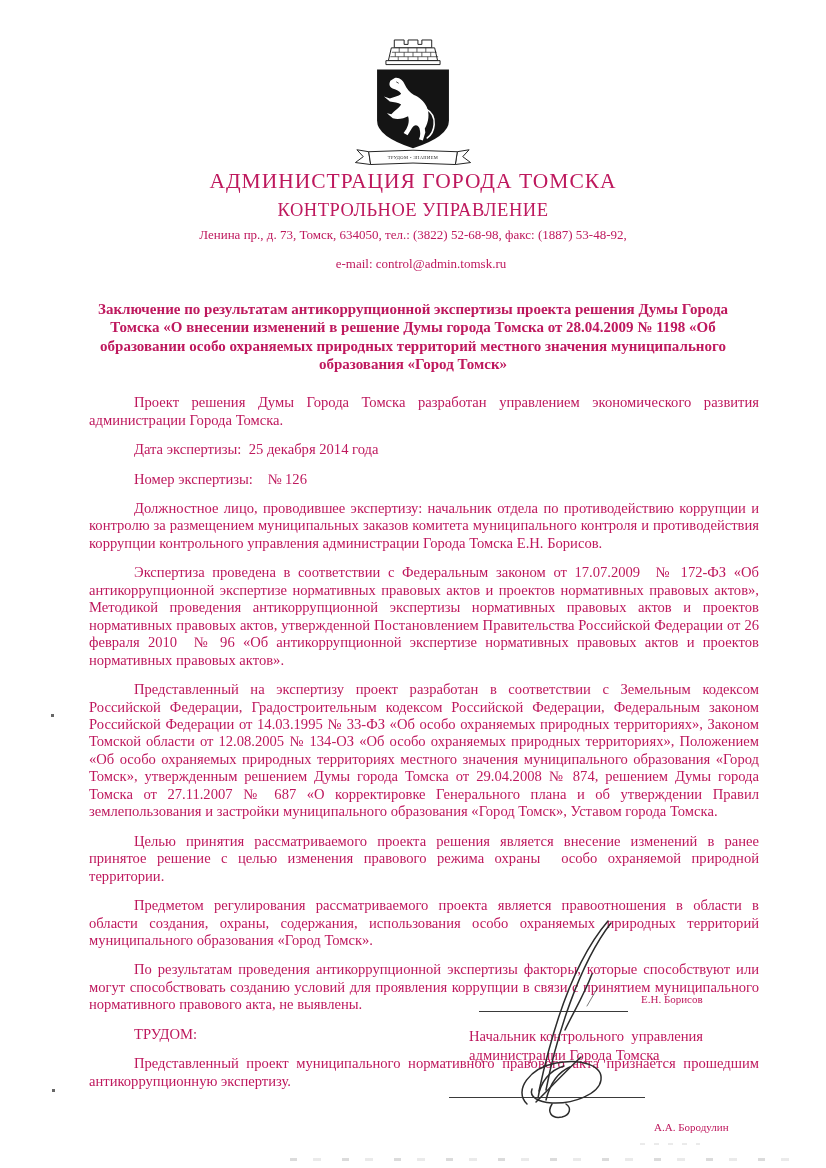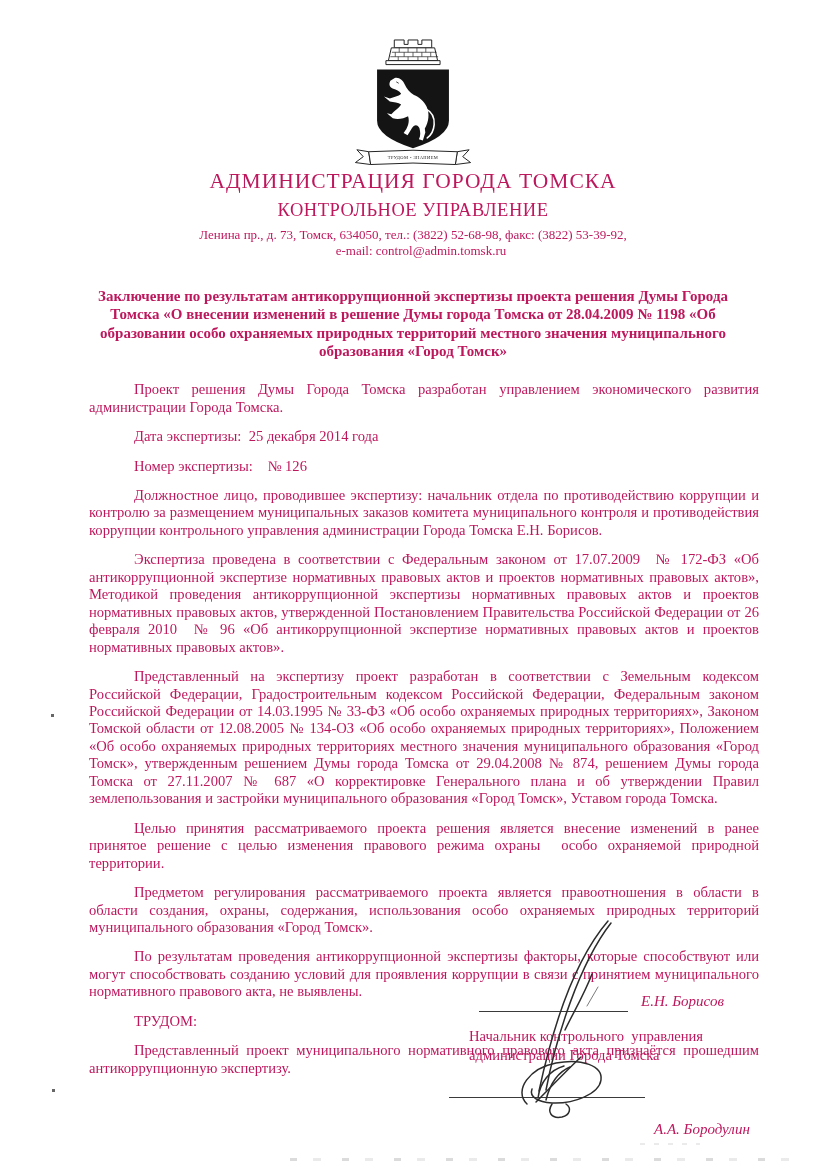--- a/index.html
+++ b/index.html
@@ -9,37 +9,37 @@
     margin:0 auto;
     background:#ffffff;
     font-family:"Liberation Serif","DejaVu Serif",serif;
     color:#be185d;
     overflow:hidden;
   }
   .emblem{display:block;margin:38px auto 2px auto;width:150px;height:128px;}
   .org-name-1{text-align:center;font-size:21.5px;letter-spacing:1px;line-height:25px;margin-top:3px;}
   .org-name-2{text-align:center;font-size:18.5px;letter-spacing:0.5px;line-height:22px;margin-top:5px;}
   .org-address{text-align:center;font-size:13px;line-height:15px;margin-top:6px;}
-  .org-email{text-align:center;font-size:13px;line-height:15px;margin-top:1px;padding-left:16px;}
+  .org-email{text-align:center;font-size:13px;line-height:15px;margin-top:14px;padding-left:16px;}
   .doc-title{
     width:652px;margin:29px auto 0 auto;
     font-weight:bold;font-size:15px;line-height:18.3px;
     text-align:center;
   }
   .body-text{
     margin:21px 55px 0 77px;
     font-size:14.6px;line-height:17.45px;
     text-align:justify;
   }
   .body-text p{margin:12px;text-indent:45px;}
   .vyvod{font-weight:normal;}
   .sig-line{position:absolute;border-bottom:1.2px solid #3a3a3a;height:14px;}
   .sig1-line{left:479px;top:997px;width:149px;}
   .sig2-line{left:449px;top:1083px;width:196px;}
-  .sig-name{position:absolute;font-size:15px;white-space:nowrap;font-style:italic;}
+  .sig-name{position:absolute;font-size:11px;white-space:nowrap;}
   .sig1-name{left:641px;top:993px;}
   .sig2-name{left:654px;top:1121px;}
   .boss-title{
     position:absolute;left:469px;top:1027px;
     font-size:14.6px;line-height:18.5px;white-space:pre-wrap;
   }
   .sig-overlay{position:absolute;left:0;top:0;width:826px;height:1168px;pointer-events:none;}
   .speck{position:absolute;width:3px;height:3px;background:#4c4c4c;opacity:.85;}
   .speck-1{left:51px;top:714px;}
   .speck-2{left:52px;top:1089px;}
@@ -101,21 +101,21 @@
     <g fill="#ffffff" stroke="#222222" stroke-width="1">
       <path d="M30,115.5 L18,113.5 L24.5,120.5 L16.5,126.5 L32,128.5 Z"></path>
       <path d="M120,115.5 L132,113.5 L125.5,120.5 L133.5,126.5 L118,128.5 Z"></path>
       <path d="M30,115.5 Q75,112.5 120,115.5 L118,128.5 Q75,125.5 32,128.5 Z"></path>
       <text x="75" y="123.2" text-anchor="middle" font-size="4.6" letter-spacing="0.4" fill="#222222" stroke="none" font-family="Liberation Serif, serif">ТРУДОМ • ЗНАНИЕМ</text>
     </g>
   </svg>
 
   <div class="org-name-1">АДМИНИСТРАЦИЯ ГОРОДА ТОМСКА</div>
   <div class="org-name-2">КОНТРОЛЬНОЕ УПРАВЛЕНИЕ</div>
-  <div class="org-address">Ленина пр., д. 73, Томск, 634050, тел.: (3822) 52-68-98, факс: (3822) 53-39-92,</div>
+  <div class="org-address">Ленина пр., д. 73, Томск, 634050, тел.: (3822) 52-68-98, факс: (1887) 53-48-92,</div>
   <div class="org-email">e-mail: control@admin.tomsk.ru</div>
 
   <div class="doc-title">Заключение по результатам антикоррупционной экспертизы проекта решения Думы Города Томска «О внесении изменений в решение Думы города Томска от 28.04.2009 № 1198 «Об образовании особо охраняемых природных территорий местного значения муниципального образования «Город Томск»</div>
 
   <div class="body-text">
     <p>Проект решения Думы Города Томска разработан управлением экономического развития администрации Города Томска.</p>
     <p>Дата экспертизы:&nbsp; 25 декабря 2014 года</p>
     <p>Номер экспертизы:&nbsp;&nbsp;&nbsp; № 126</p>
     <p>Должностное лицо, проводившее экспертизу: начальник отдела по противодействию коррупции и контролю за размещением муниципальных заказов комитета муниципального контроля и противодействия коррупции контрольного управления администрации Города Томска Е.Н. Борисов.</p>
     <p>Экспертиза проведена в соответствии с Федеральным законом от 17.07.2009&nbsp; № 172-ФЗ «Об антикоррупционной экспертизе нормативных правовых актов и проектов нормативных правовых актов», Методикой проведения антикоррупционной экспертизы нормативных правовых актов и проектов нормативных правовых актов, утвержденной Постановлением Правительства Российской Федерации от 26 февраля 2010&nbsp; № 96 «Об антикоррупционной экспертизе нормативных правовых актов и проектов нормативных правовых актов».</p>

